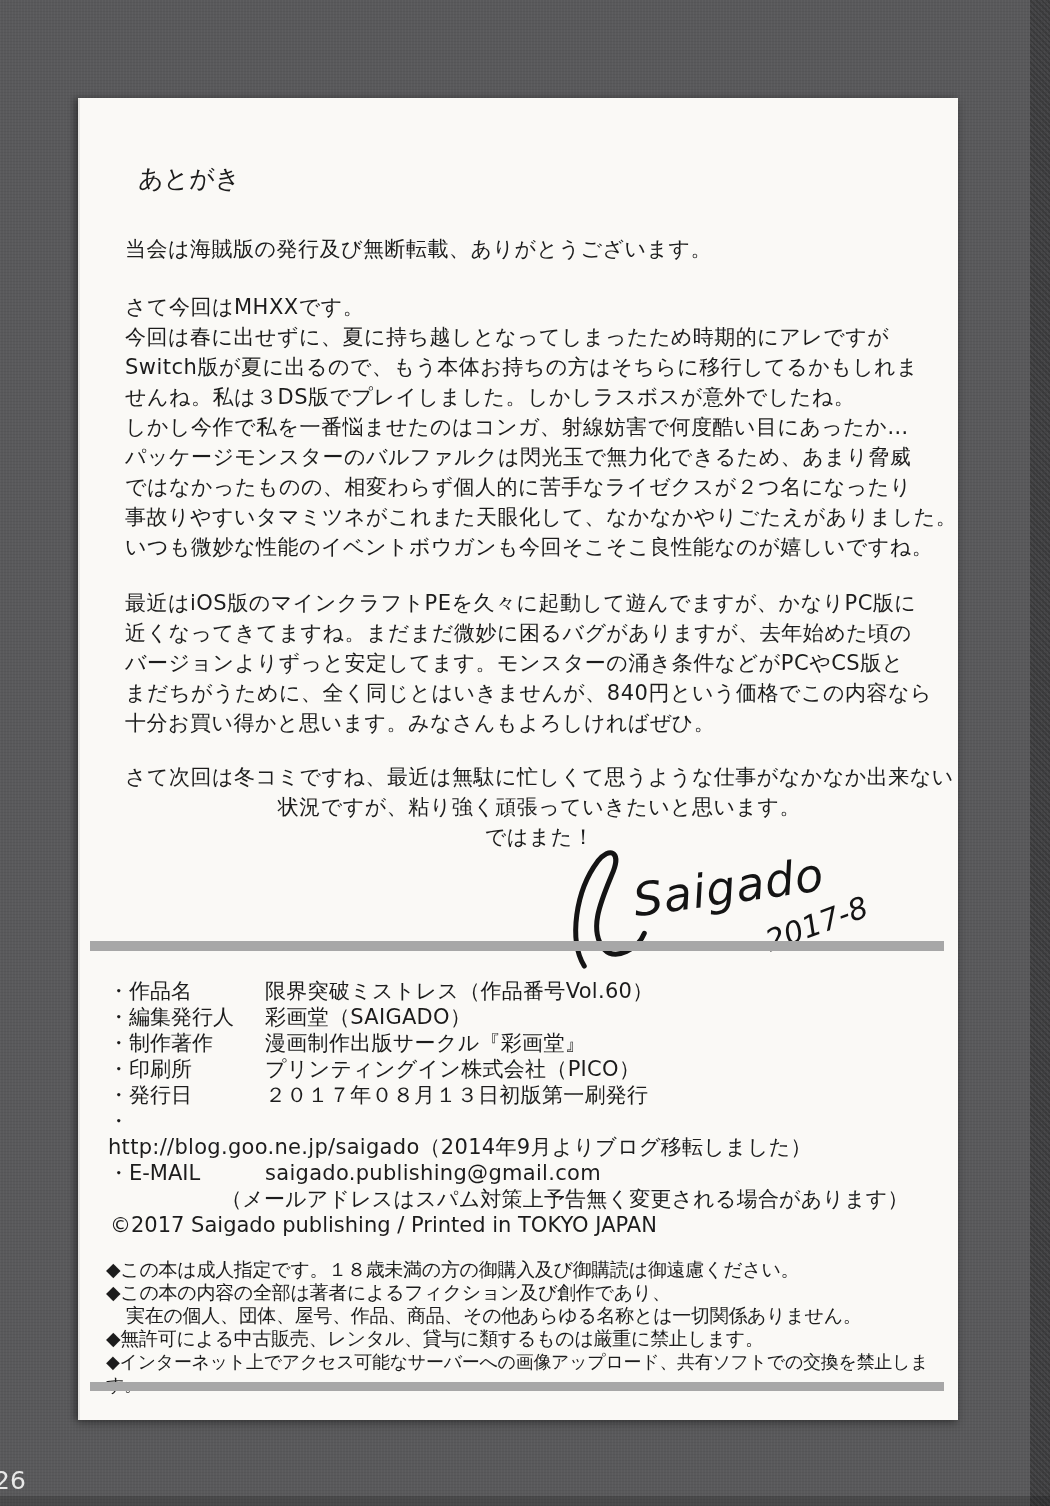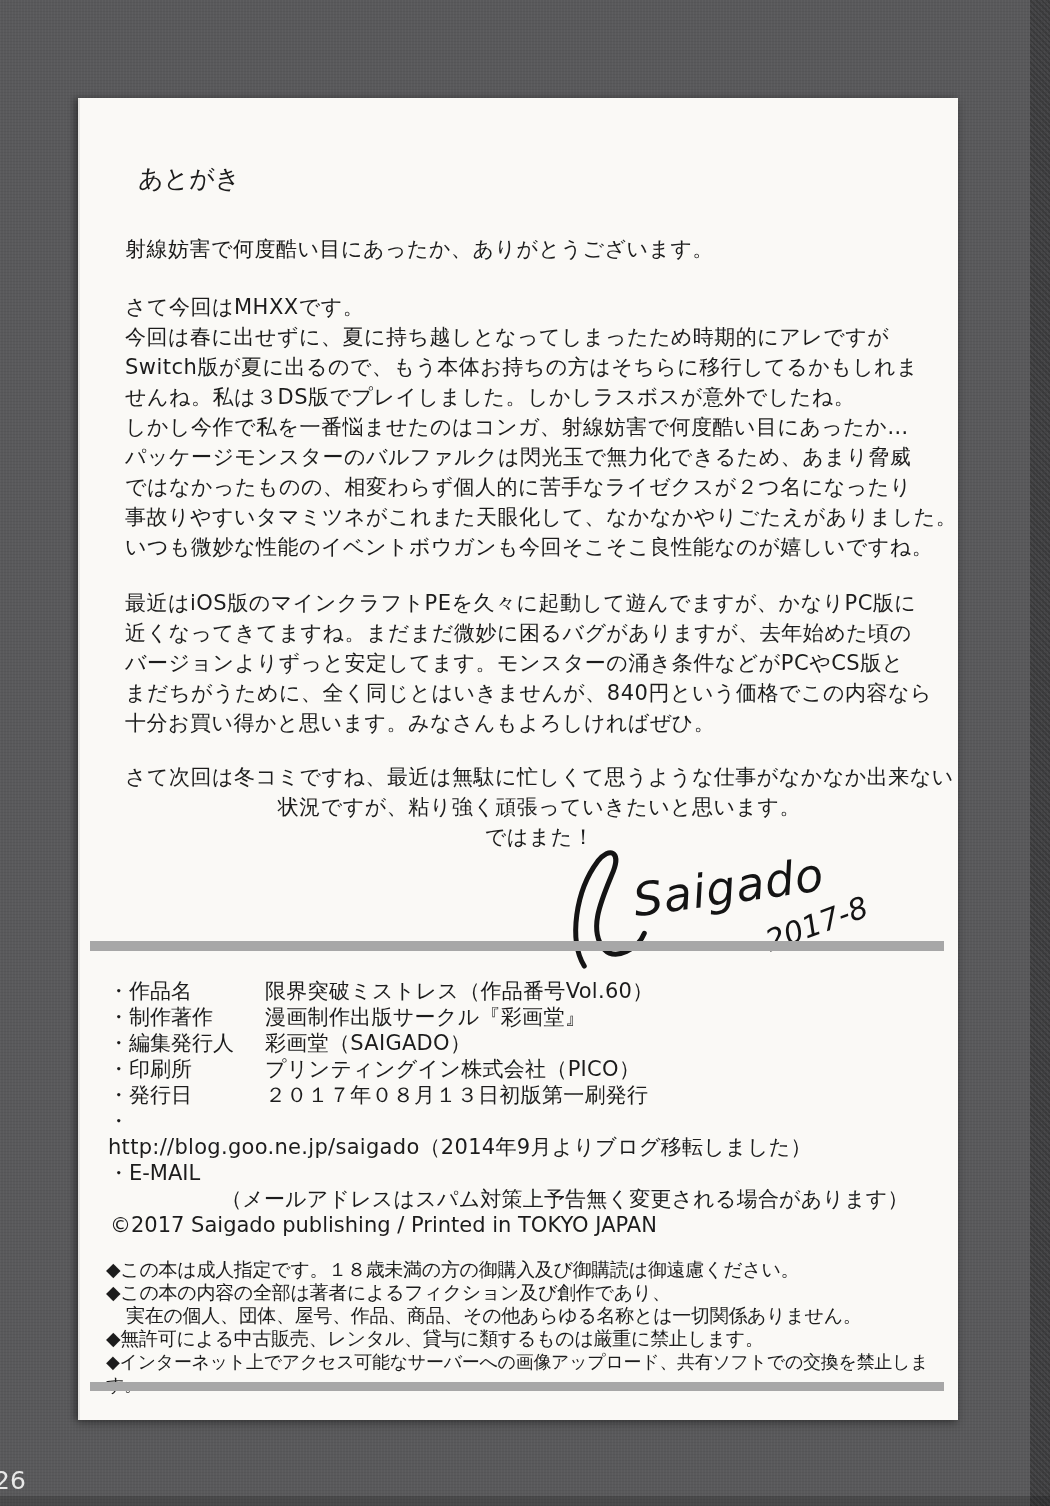--- a/index.html
+++ b/index.html
@@ -48,21 +48,21 @@
 </head>
 <body>
 
 <div class="edge-right"></div>
 <div class="edge-bottom"></div>
 
 <div class="paper">
 
   <div class="title">あとがき</div>
 
-  <div class="p1 body-text multiline">射線妨害で何度酷い目にあったか、ありがとうございます。</div>
+  <div class="p1 body-text multiline">当会は海賊版の発行及び無断転載、ありがとうございます。</div>
   <div class="p2 body-text multiline">さて今回はMHXXです。
 今回は春に出せずに、夏に持ち越しとなってしまったため時期的にアレですが
 Switch版が夏に出るので、もう本体お持ちの方はそちらに移行してるかもしれま
 せんね。私は３DS版でプレイしました。しかしラスボスが意外でしたね。
 しかし今作で私を一番悩ませたのはコンガ、射線妨害で何度酷い目にあったか…
 パッケージモンスターのバルファルクは閃光玉で無力化できるため、あまり脅威
 ではなかったものの、相変わらず個人的に苦手なライゼクスが２つ名になったり
 事故りやすいタマミツネがこれまた天眼化して、なかなかやりごたえがありました。
 いつも微妙な性能のイベントボウガンも今回そこそこ良性能なのが嬉しいですね。</div>
   <div class="p3 body-text multiline">最近はiOS版のマインクラフトPEを久々に起動して遊んでますが、かなりPC版に
@@ -83,44 +83,45 @@
   </svg>
 
   <div class="bar bar-top"></div>
 
   <div class="colophon">
     <div class="col-row">
       <span class="col-label">・作品名</span>
       <span class="col-value">限界突破ミストレス（作品番号Vol.60）</span>
     </div>
     <div class="col-row">
+      <span class="col-label">・編集発行人</span>
+      <span class="col-value">彩画堂（SAIGADO）</span>
+    </div>
+    <div class="col-row">
       <span class="col-label">・制作著作</span>
       <span class="col-value">漫画制作出版サークル『彩画堂』</span>
-    </div>
-    <div class="col-row">
-      <span class="col-label">・編集発行人</span>
-      <span class="col-value">彩画堂（SAIGADO）</span>
     </div>
     <div class="col-row">
       <span class="col-label">・印刷所</span>
       <span class="col-value">プリンティングイン株式会社（PICO）</span>
     </div>
     <div class="col-row">
       <span class="col-label">・発行日</span>
       <span class="col-value">２０１７年０８月１３日初版第一刷発行</span>
     </div>
     <div class="col-row">
       <span class="col-label">・</span>
       <span class="col-value"></span>
     </div>
     <div class="col-row">
       <span class="col-value">http://blog.goo.ne.jp/saigado（2014年9月よりブログ移転しました）</span>
     </div>
     <div class="col-row">
       <span class="col-label">・E-MAIL</span>
+      <span class="col-value">saigado.publishing@gmail.com</span>
     </div>
     <div class="email-note">（メールアドレスはスパム対策上予告無く変更される場合があります）</div>
     <div class="copyright">©2017 Saigado publishing / Printed in TOKYO JAPAN</div>
   </div>
 
 
   <div class="notices">
     <div>◆この本は成人指定です。１８歳未満の方の御購入及び御購読は御遠慮ください。</div>
     <div>◆この本の内容の全部は著者によるフィクション及び創作であり、</div>
     <div class="notice-sub">実在の個人、団体、屋号、作品、商品、その他あらゆる名称とは一切関係ありません。</div>

